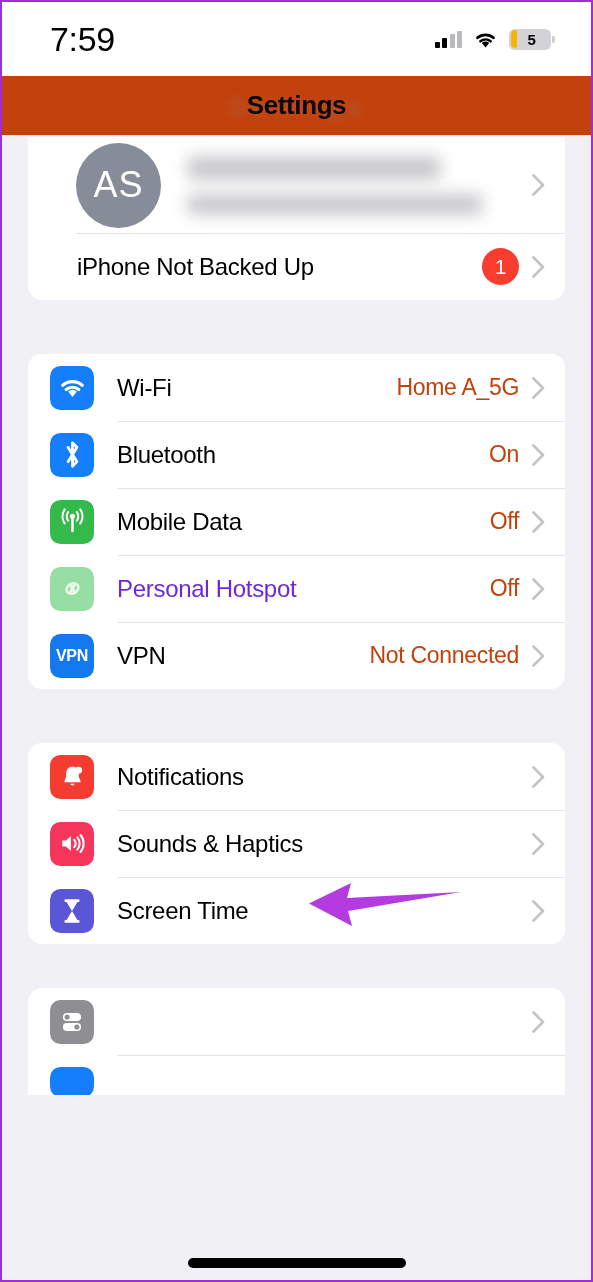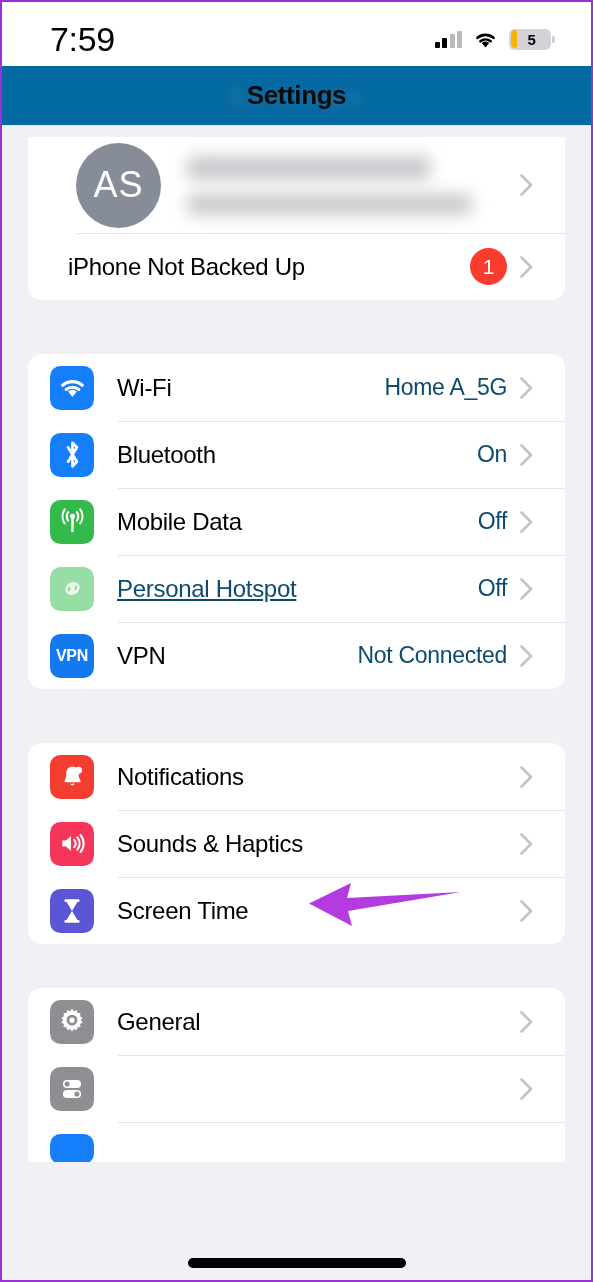--- a/index.html
+++ b/index.html
@@ -47,22 +47,22 @@
     position:absolute; left:1.5px; top:1.5px; bottom:1.5px; width:6px;
     border-radius:4px 2px 2px 4px; background:#f7b500;
   }
   .batt .pct {
     position:relative; font-size:15px; font-weight:600; color:#000;
     letter-spacing:-0.2px; padding-left:3px;
   }
 
   
   .navbar {
-    position:absolute; top:64px; left:0; right:0; height:60px;
-    background:#0369a1;
+    position:absolute; top:74px; left:0; right:0; height:60px;
+    background:#c2410c;
     display:flex; align-items:center; justify-content:center;
     border-bottom:1px solid #e6e6ea;
   }
   .navtitle { font-size:26px; font-weight:700; color:#000; letter-spacing:-0.4px; }
   .ghost-title {
     position:absolute; left:0; right:0; top:16px;
     text-align:center; font-size:27px; font-weight:700;
     color:rgba(160,160,172,0.20);
     filter:blur(4px); letter-spacing:4px; pointer-events:none;
   }
@@ -80,37 +80,37 @@
   }
   .card.topcut { border-radius:0 0 14px 14px; }
   .card.botcut { border-radius:14px 14px 0 0; }
   .gap-lg { height:54px; }
   .gap-md { height:44px; }
 
   .row {
     position:relative;
     display:flex; align-items:center;
     height:67px;
-    padding:0 32px 0 22px;
+    padding:0 20px 0 22px;
   }
   .row + .row::before {
     content:""; position:absolute; left:90px; right:0; top:0;
     height:1px; background:#e4e4e8;
   }
   .ico {
     width:44px; height:44px; border-radius:10.5px;
     flex:0 0 44px;
     display:flex; align-items:center; justify-content:center;
     margin-right:23px;
   }
   .ico svg { display:block; }
   .label { font-size:24px; color:#000; letter-spacing:-0.3px; white-space:nowrap; }
-  .label.dim { color:#0c4a6e;text-decoration:underline; }
+  .label.dim { color:#6d28d9; }
   .spacer { flex:1; }
-  .value { font-size:23px; color:#0c4a6e; letter-spacing:-0.3px; margin-right:13px; white-space:nowrap; }
+  .value { font-size:23px; color:#c2410c; letter-spacing:-0.3px; margin-right:13px; white-space:nowrap; }
   .chev { width:13px; height:22px; flex:0 0 13px; }
   .chev svg { display:block; }
 
   
   .prow { height:96px; align-items:center; padding-left:48px; }
   .avatar {
     width:85px; height:85px; border-radius:50%;
     background:#878c99;
     display:flex; align-items:center; justify-content:center;
     flex:0 0 85px; margin-right:26px;
@@ -199,21 +199,21 @@
           <div class="l1"></div>
             <div class="l2"></div>
         </div>
         <div class="chev">
           <svg viewBox="0 0 13 22">
               <path d="M1.5 1.5 L11 11 L1.5 20.5" stroke="#c2c2c7" stroke-width="2.6" fill="none" stroke-linecap="round" stroke-linejoin="round"></path>
             </svg>
         </div>
       </div>
       <div class="row">
-        <div class="label" style="margin-left:18px">iPhone Not Backed Up</div>
+        <div class="label" style="margin-left:27px">iPhone Not Backed Up</div>
         <div class="spacer"></div>
         <div class="badge">
           <span>1</span>
         </div>
         <div class="chev">
           <svg viewBox="0 0 13 22">
               <path d="M1.5 1.5 L11 11 L1.5 20.5" stroke="#c2c2c7" stroke-width="2.6" fill="none" stroke-linecap="round" stroke-linejoin="round"></path>
             </svg>
         </div>
       </div>
@@ -369,38 +369,20 @@
             </svg>
         </div>
       </div>
 
     </div>
 
     <div class="gap-md"></div>
 
     <div class="card botcut">
 
-      <div class="row">
-        <div class="ico" style="background:#8e8e93">
-          <svg width="30" height="30" viewBox="0 0 26 26">
-            <g fill="#fff">
-              <path d="M13 1.6l1.6 2.1 2.5-1 .6 2.6 2.7.2-.5 2.6 2.4 1.2-1.6 2.1 1.6 2.1-2.4 1.2.5 2.6-2.7.2-.6 2.6-2.5-1L13 21.2l-1.6-2.1-2.5 1-.6-2.6-2.7-.2.5-2.6-2.4-1.2 1.6-2.1-1.6-2.1 2.4-1.2-.5-2.6 2.7-.2.6-2.6 2.5 1z"></path>
-            </g>
-            <circle cx="13" cy="11.4" r="4.7" fill="#8e8e93"></circle>
-            <circle cx="13" cy="11.4" r="2.2" fill="#fff"></circle>
-          </svg>
-        </div>
-        <div class="label">General</div>
-        <div class="spacer"></div>
-        <div class="chev">
-          <svg viewBox="0 0 13 22">
-              <path d="M1.5 1.5 L11 11 L1.5 20.5" stroke="#c2c2c7" stroke-width="2.6" fill="none" stroke-linecap="round" stroke-linejoin="round"></path>
-            </svg>
-        </div>
-      </div>
 
       <div class="row">
         <div class="ico" style="background:#8e8e93">
           <svg width="28" height="28" viewBox="0 0 24 24">
             <rect x="4.2" y="4.2" width="15.6" height="7" rx="3.5" fill="#fff"></rect>
             <circle cx="7.8" cy="7.7" r="2.2" fill="#8e8e93"></circle>
             <rect x="4.2" y="12.8" width="15.6" height="7" rx="3.5" fill="#fff"></rect>
             <circle cx="16.2" cy="16.3" r="2.2" fill="#8e8e93"></circle>
           </svg>
         </div>

